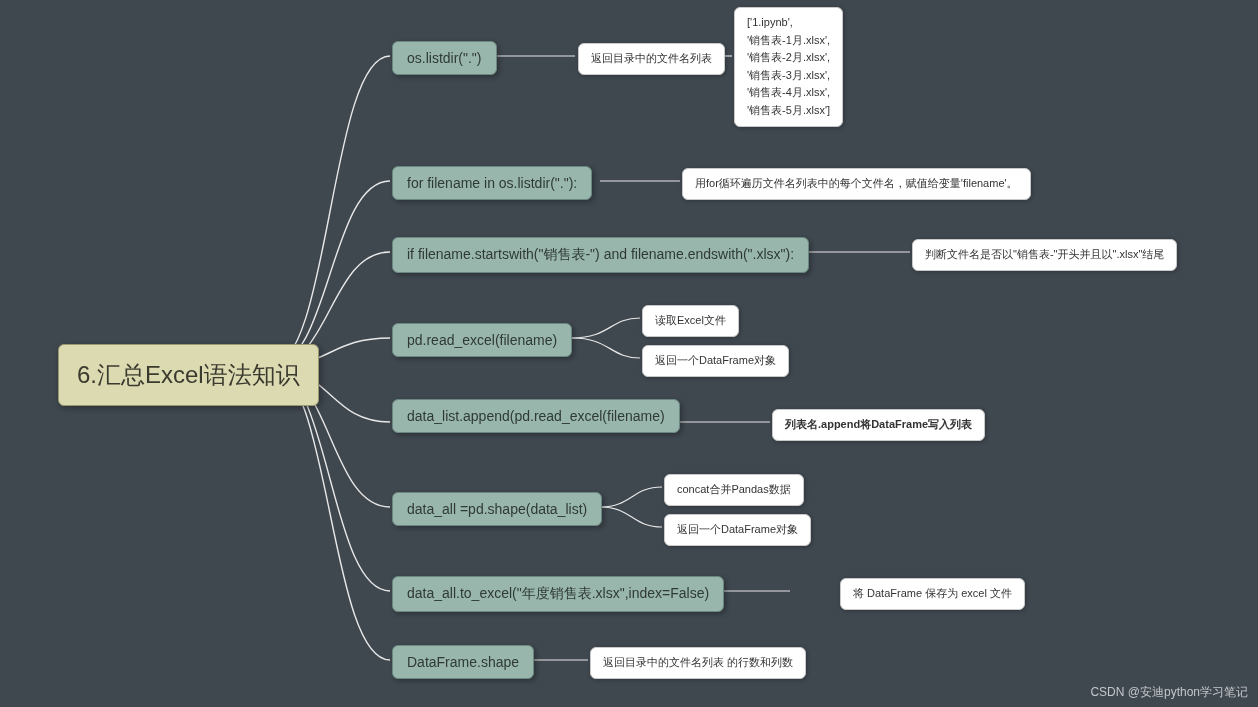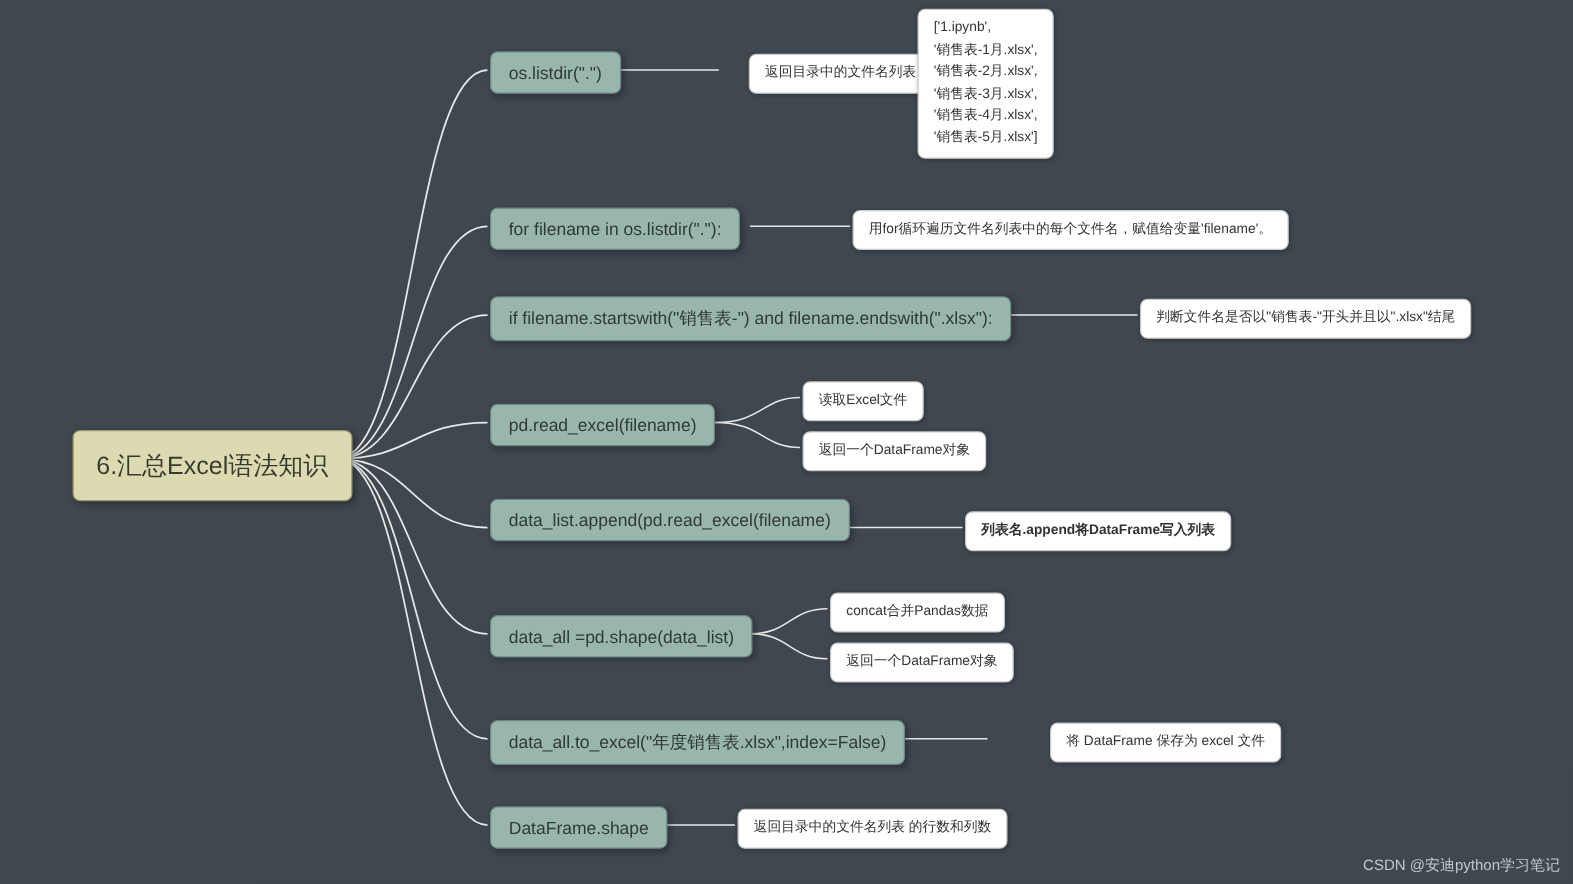--- a/index.html
+++ b/index.html
@@ -16,21 +16,21 @@
       top: 0; left: 0;
       width: 1258px; height: 707px;
       pointer-events: none;
     }
     .root-node {
       position: absolute;
       background: #dcdab1;
       border: 1px solid #9a9870;
       border-radius: 6px;
       padding: 14px 18px;
-      font-size: 20px;
+      font-size: 24px;
       color: #3a3a2f;
       box-shadow: 2px 2px 6px rgba(0,0,0,0.35);
     }
     .branch-node {
       position: absolute;
       background: #99b6ad;
       border: 1px solid #6b8880;
       border-radius: 6px;
       padding: 8px 14px;
       font-size: 14px;
@@ -88,21 +88,21 @@
   <path d="M 600 507 C 632 507, 632 527, 662 527" stroke="#e8e8e8" stroke-width="1.2" fill="none"></path>
 
   <path d="M 698 591 C 745 591, 745 591, 790 591" stroke="#e8e8e8" stroke-width="1.2" fill="none"></path>
 
   <path d="M 532 660 C 560 660, 560 660, 588 660" stroke="#e8e8e8" stroke-width="1.2" fill="none"></path>
 </svg>
 
 <div class="root-node" style="left:58px; top:344px;">6.汇总Excel语法知识</div>
 
 <div class="branch-node" style="left:392px; top:41px;">os.listdir(".")</div>
-<div class="leaf-node" style="left:599px; top:43px;">返回目录中的文件名列表</div>
+<div class="leaf-node" style="left:578px; top:43px;">返回目录中的文件名列表</div>
 <div class="leaf-node" style="left:734px; top:7px;">['1.ipynb',
 '销售表-1月.xlsx',
 '销售表-2月.xlsx',
 '销售表-3月.xlsx',
 '销售表-4月.xlsx',
 '销售表-5月.xlsx']</div>
 
 <div class="branch-node" style="left:392px; top:166px;">for filename in os.listdir("."):</div>
 <div class="leaf-node" style="left:682px; top:168px;">用for循环遍历文件名列表中的每个文件名，赋值给变量'filename'。</div>
 

